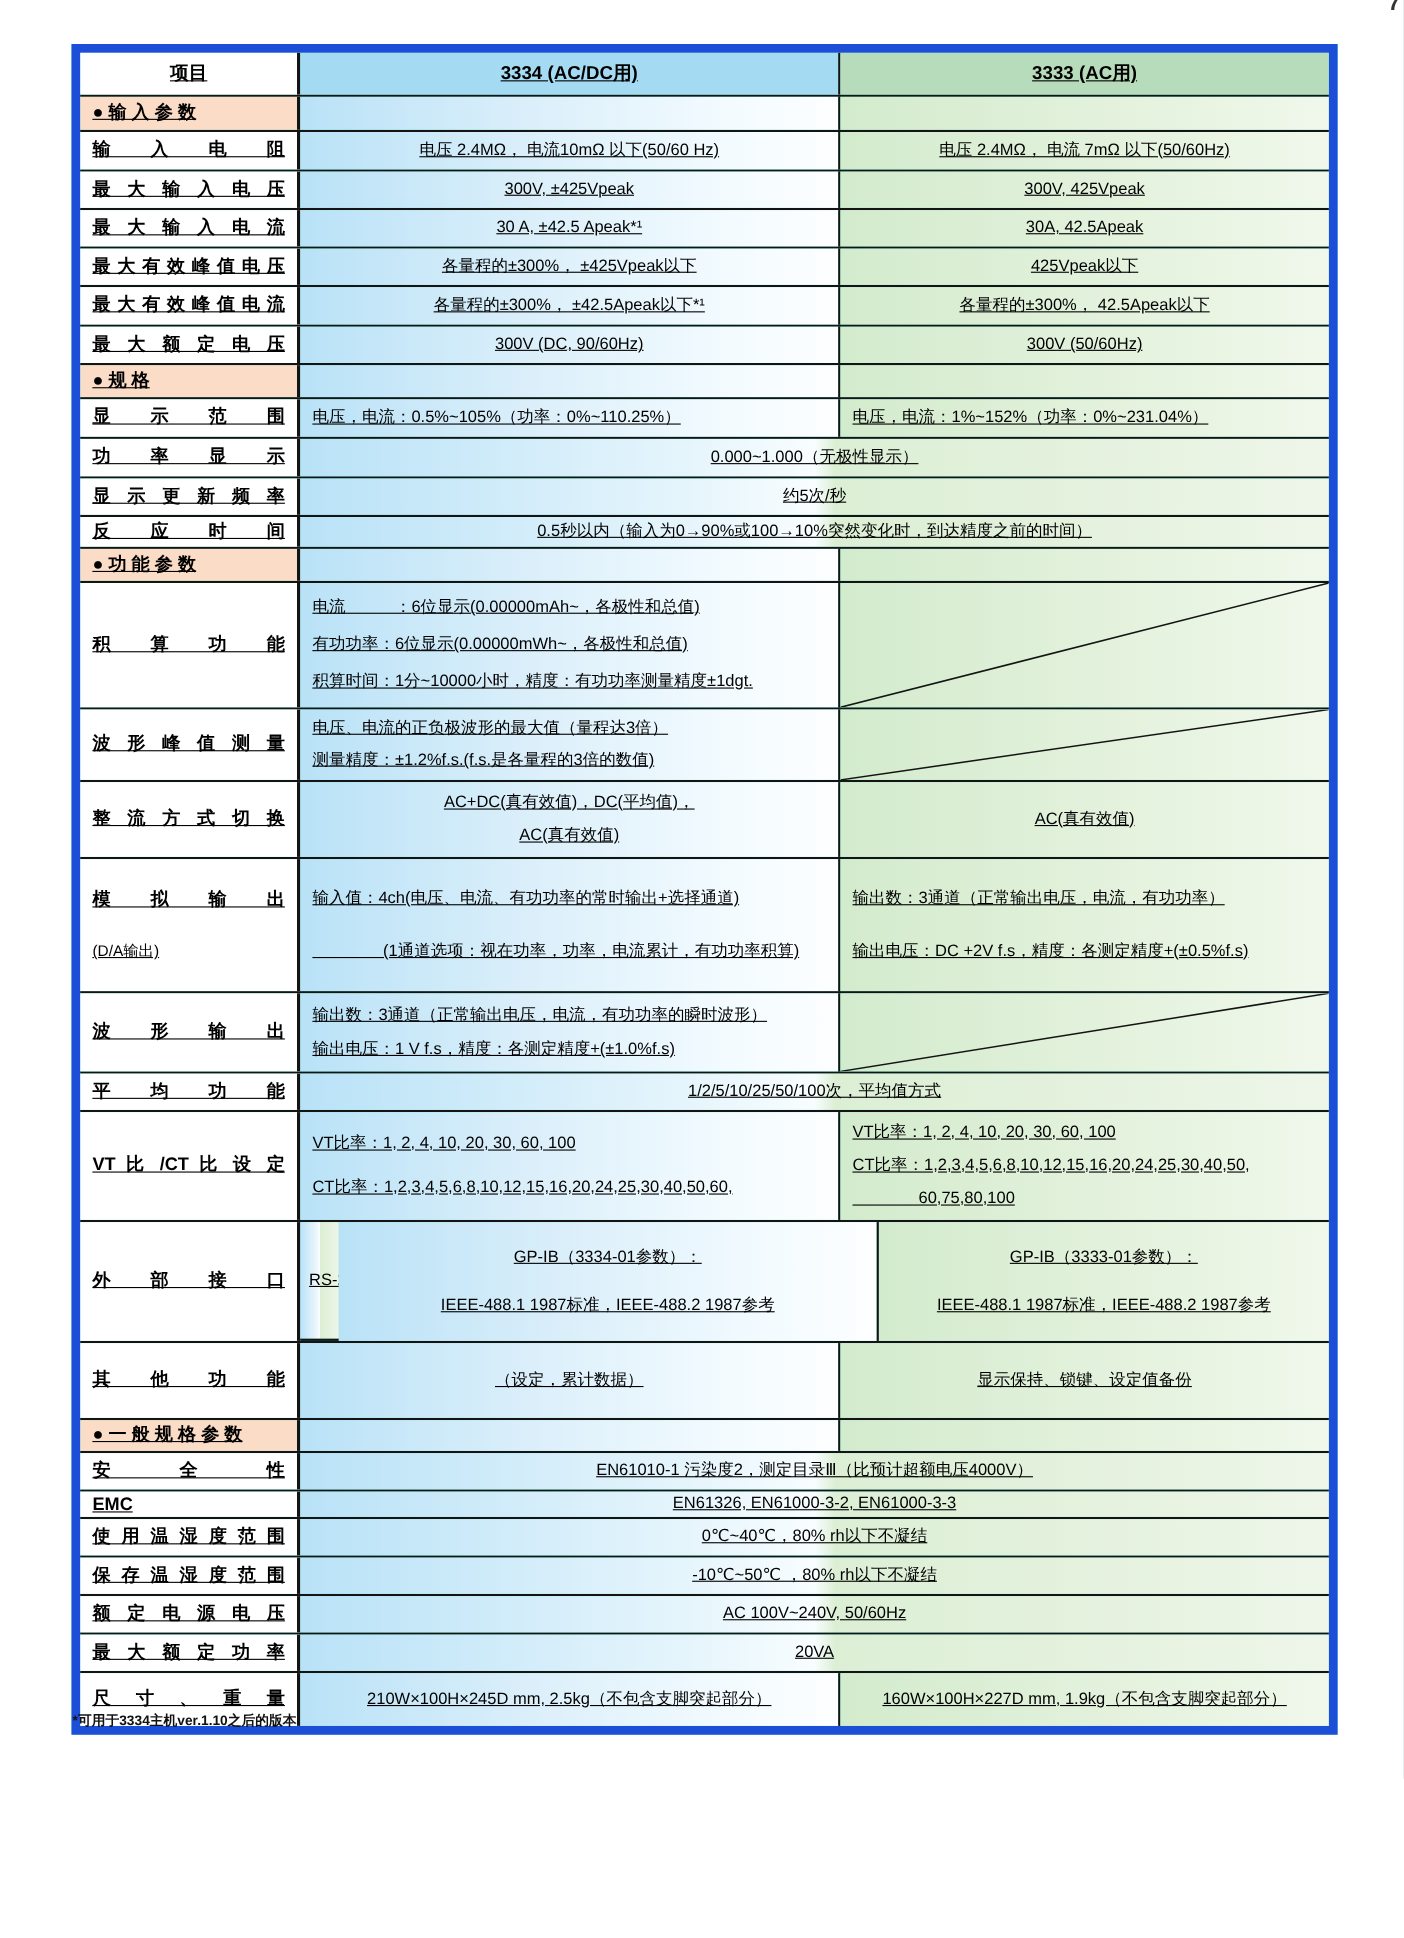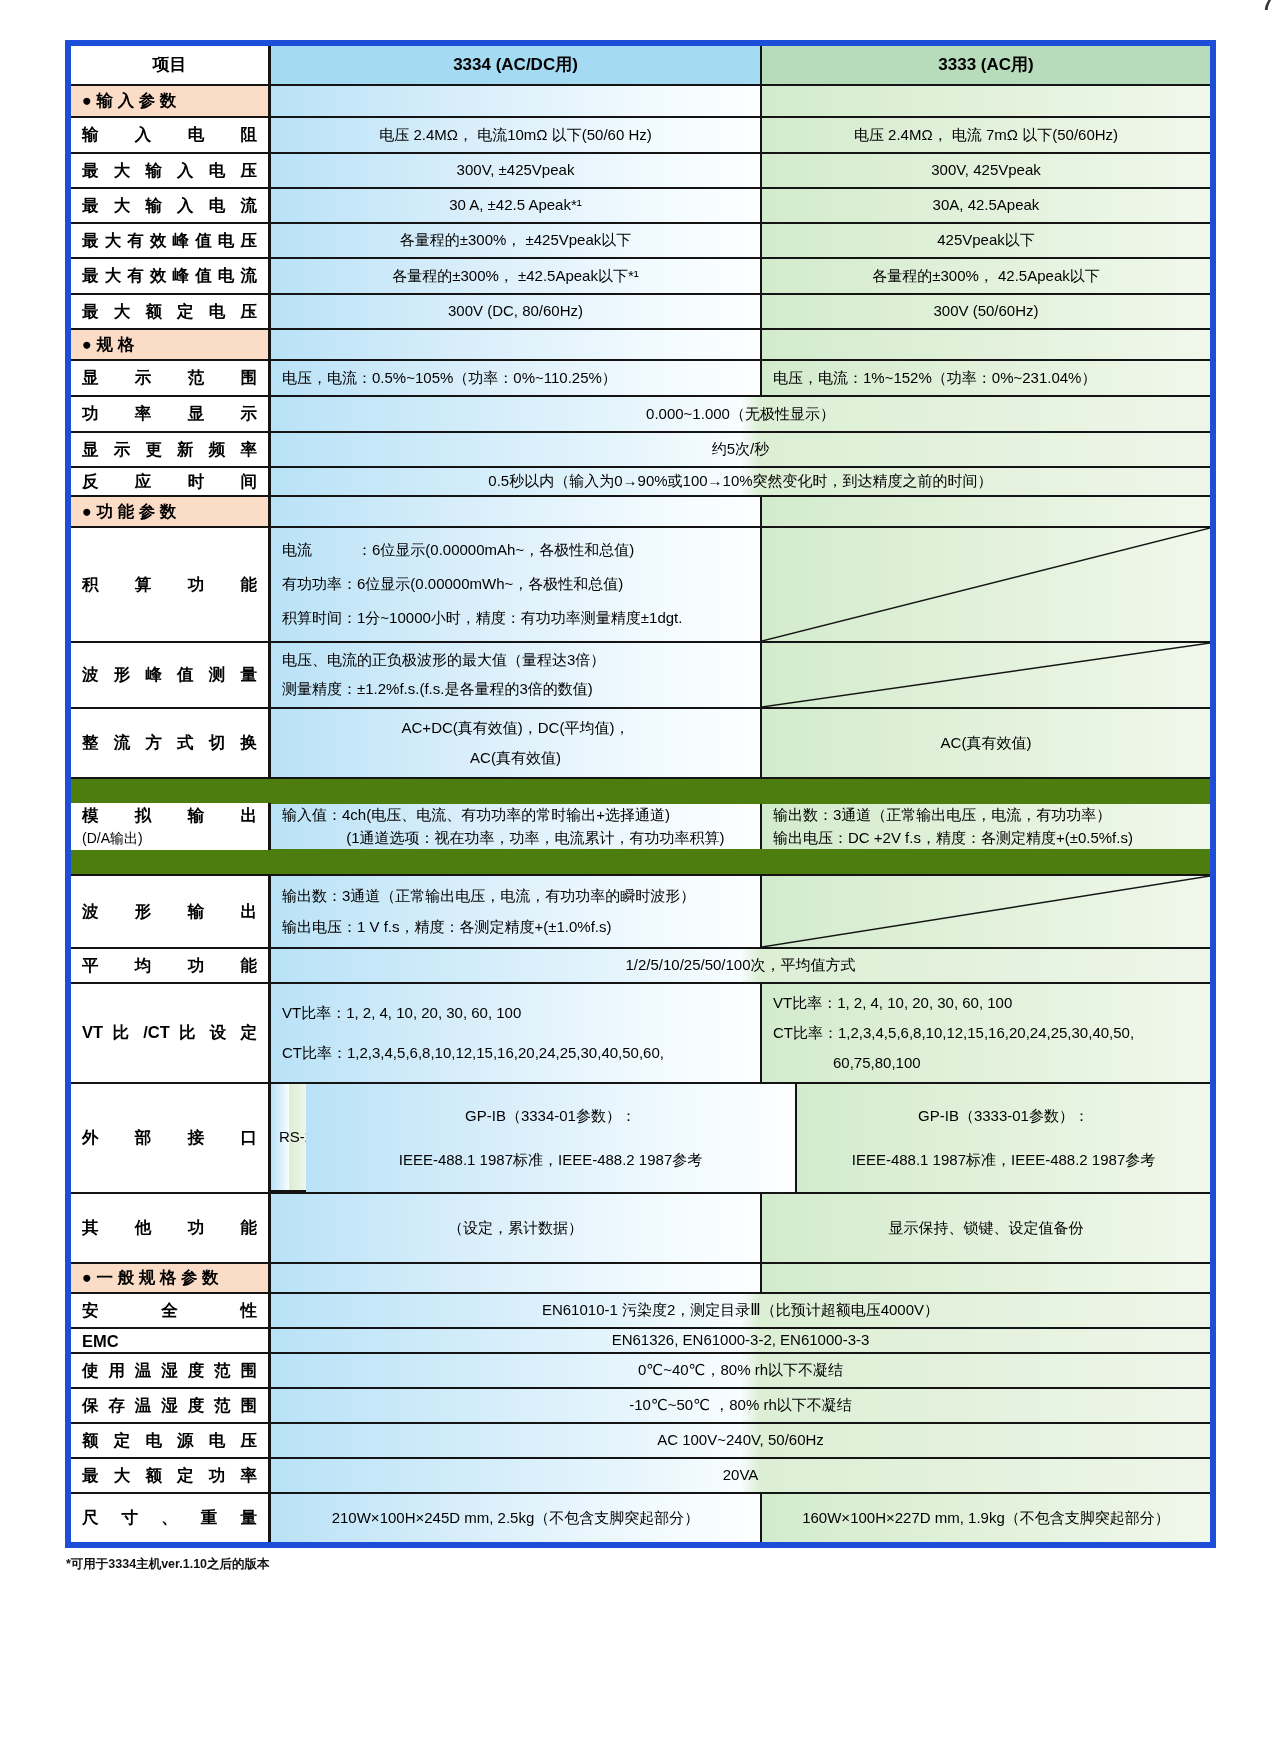--- a/index.html
+++ b/index.html
@@ -2,21 +2,21 @@
 <html><head>
 <meta charset="utf-8">
 <style>
   html,body{margin:0;padding:0;background:#e8e8e8;}
   .page{
     position:relative;width:1276px;height:1762px;background:#ffffff;
     font-family:"Liberation Sans","DejaVu Sans",sans-serif;color:#000;
     overflow:hidden;margin:0 auto;
   }
   .corner-mark{position:absolute;top:-8px;right:3px;font-size:20px;font-weight:700;color:#333;}
-  .spec-table{position:absolute;left:65px;top:40px;width:1151px;border:6px solid #1d4ed8;box-sizing:border-box;background:#4d7c0f;}
+  .spec-table{position:absolute;left:65px;top:40px;width:1151px;border:8px solid #1d4ed8;box-sizing:border-box;background:#5eead4;text-decoration:underline;}
   .t-row{display:flex;border-top:2px solid #141414;box-sizing:border-box;}
   .t-row:first-child{border-top:none;}
   .cell{box-sizing:border-box;position:relative;display:flex;flex-direction:column;justify-content:space-evenly;overflow:hidden;}
   .c-label{flex:0 0 200px;border-right:3px solid #141414;background:#ffffff;padding:2px 11px;}
   .c-label .lab{font-size:16.5px;font-weight:700;text-align:justify;text-align-last:justify;word-break:keep-all;line-height:1.3;}
   .c-label.left .lab{text-align:left;text-align-last:left;}
   .c-label .lab2{font-size:14px;font-weight:400;text-align:left;text-align-last:left;margin-top:3px;}
   .c-label.section{background:#fbdcc6;}
   .c-blue{flex:0 0 491px;border-right:2.5px solid #141414;
     background:linear-gradient(to right,#b9e2f7 0%,#d9eefa 40%,#f3fbff 80%,#fdfeff 100%);}
@@ -113,21 +113,21 @@
         </div>
         <div class="cell c-green">
           <div class="line">各量程的±300%， 42.5Apeak以下</div>
         </div>
       </div>
       <div class="t-row" style="height: 35px;">
         <div class="cell c-label">
           <div class="lab">最 大 额 定 电 压</div>
         </div>
         <div class="cell c-blue">
-          <div class="line">300V (DC, 80/60Hz)</div>
+          <div class="line">300V (DC, 90/60Hz)</div>
         </div>
         <div class="cell c-green">
           <div class="line">300V (50/60Hz)</div>
         </div>
       </div>
       <div class="t-row" style="height: 31px;">
         <div class="cell c-label section left">
           <div class="lab">●  规 格</div>
         </div>
         <div class="cell c-blue"></div>
@@ -209,21 +209,21 @@
           <div class="lab">整 流 方 式 切 换</div>
         </div>
         <div class="cell c-blue">
           <div class="line">AC+DC(真有效值)，DC(平均值)，</div>
           <div class="line">AC(真有效值)</div>
         </div>
         <div class="cell c-green">
           <div class="line">AC(真有效值)</div>
         </div>
       </div>
-      <div class="t-row" style="height: 97px; align-items: center;">
+      <div class="t-row" style="height: 122px;">
         <div class="cell c-label">
           <div class="lab">模 拟 输 出</div>
           <div class="lab2">(D/A输出)</div>
         </div>
         <div class="cell c-blue left">
           <div class="line">输入值：4ch(电压、电流、有功功率的常时输出+选择通道)</div>
           <div class="line">　　　　 (1通道选项：视在功率，功率，电流累计，有功功率积算)</div>
         </div>
         <div class="cell c-green left">
           <div class="line">输出数：3通道（正常输出电压，电流，有功功率）</div>

